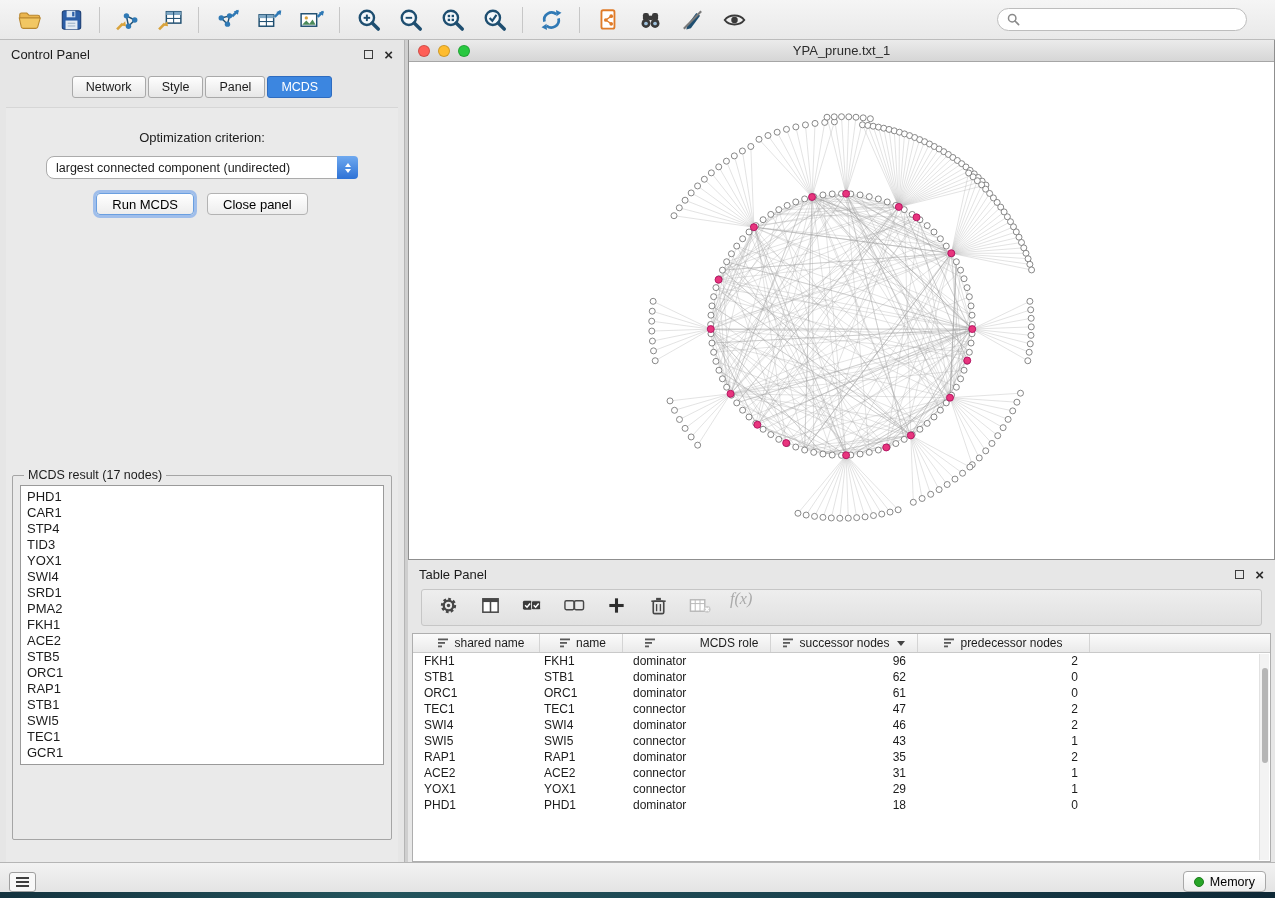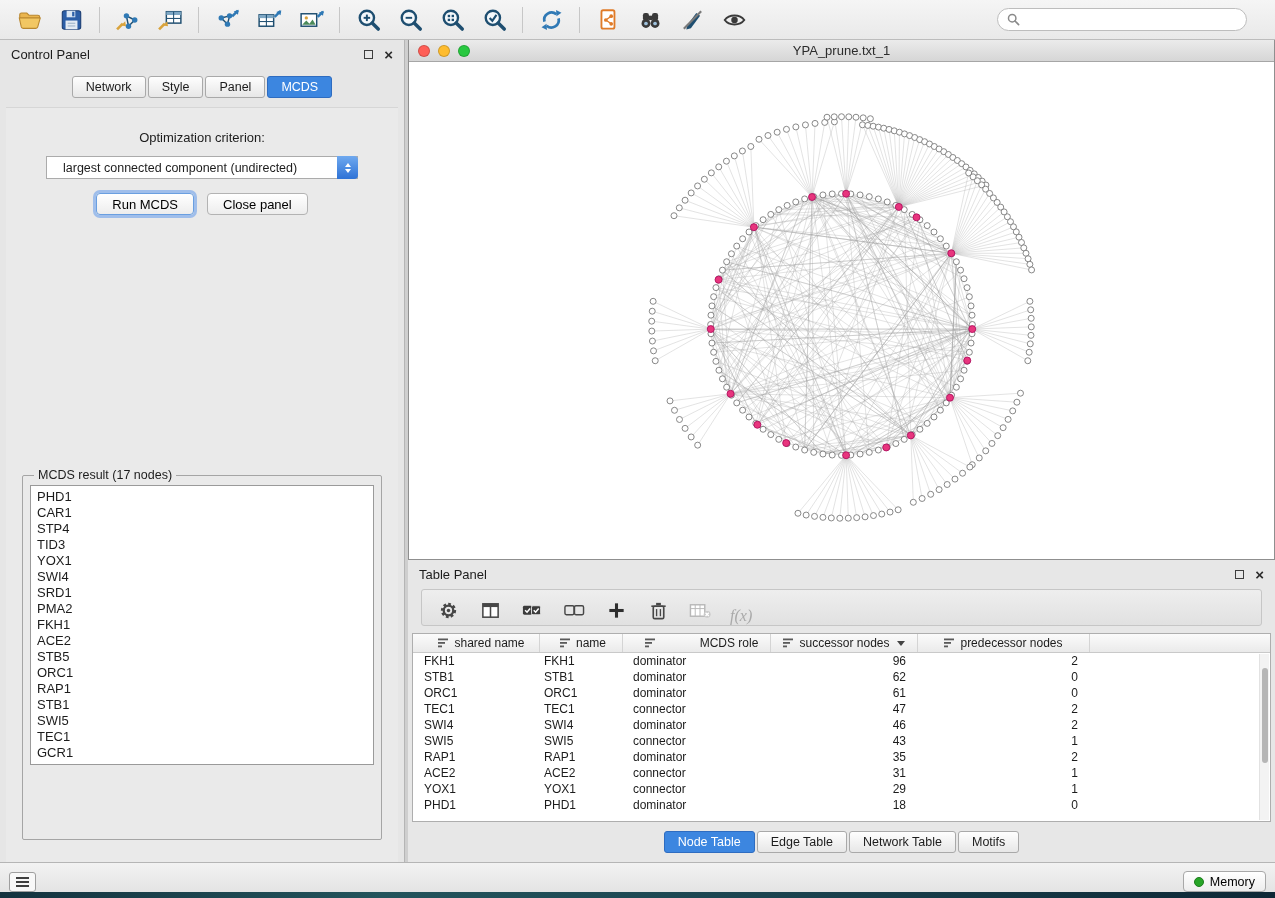--- a/index.html
+++ b/index.html
@@ -25,48 +25,48 @@
   .panel-header{height:28px;flex:0 0 28px;display:flex;align-items:center;padding:0 11px;font-size:13px;}
   .panel-header .spacer{flex:1;}
   .win-icons{display:flex;align-items:center;gap:11px;}
   .float-icon{width:9px;height:9px;border:1.6px solid #3d3d3d;display:inline-block;cursor:pointer;}
   .close-x{font-size:15px;font-weight:bold;line-height:1;color:#2d2d2d;cursor:pointer;}
   .cp-tabs{display:flex;justify-content:center;gap:2px;padding:8px 0 9px;}
   .tab-btn{height:22px;padding:0 13px;font-size:12.5px;font-family:"Liberation Sans",sans-serif;border:1px solid #a9a9a9;border-radius:3px;background:linear-gradient(#fefefe,#e7e7e7);color:#1c1c1c;cursor:pointer;}
   .tab-btn.active{background:#3c86e0;border-color:#2e6cc0;color:#fff;}
   .cp-content{flex:1;display:flex;flex-direction:column;align-items:center;min-height:0;background:#eaeaea;margin:0 6px 0 6px;border-top:1px solid #d6d6d6;}
   .opt-label{font-size:13px;margin:22px 0 11px;}
-  .dropdown{width:312px;height:23px;background:#fff;border:1px solid #ababab;border-radius:0;display:flex;align-items:center;position:relative;font-size:12.5px;padding-left:16px;cursor:pointer;}
+  .dropdown{width:312px;height:23px;background:#fff;border:1px solid #ababab;border-radius:8px;display:flex;align-items:center;position:relative;font-size:12.5px;padding-left:9px;cursor:pointer;}
   .dd-value{flex:1;overflow:hidden;white-space:nowrap;}
   .dd-cap{position:absolute;right:-1px;top:-1px;bottom:-1px;width:21px;background:linear-gradient(#6fa9ef,#2e72d6);border-radius:0 4px 4px 0;display:flex;flex-direction:column;align-items:center;justify-content:center;gap:2px;}
   .dd-cap .up{width:0;height:0;border-left:3.5px solid transparent;border-right:3.5px solid transparent;border-bottom:4px solid #fff;}
   .dd-cap .down{width:0;height:0;border-left:3.5px solid transparent;border-right:3.5px solid transparent;border-top:4px solid #fff;}
   .btn-row{display:flex;gap:13px;margin-top:14px;}
   .cp-btn{height:22px;padding:0 15px;font-size:13px;font-family:"Liberation Sans",sans-serif;border:1px solid #b3b3b3;border-radius:4px;background:linear-gradient(#ffffff,#ededed);cursor:pointer;}
   .cp-btn.focused{box-shadow:0 0 0 3px rgba(108,160,235,.6);border-color:#6a9fe0;}
-  .result-group{align-self:stretch;margin:auto 16px 22px;height:372px;border:1px solid #a5a5a5;border-radius:2px;padding:3px 7px 9px;display:flex;flex-direction:column;background:#eaeaea;}
+  .result-group{align-self:stretch;margin:auto 6px 22px;height:372px;border:1px solid #a5a5a5;border-radius:2px;padding:3px 7px 9px;display:flex;flex-direction:column;background:#eaeaea;}
   .result-group legend{font-size:12.5px;padding:0 4px;margin-left:4px;}
   .result-list{background:#fff;border:1px solid #9a9a9a;flex:1;padding:3px 6px;overflow:hidden;font-size:13px;cursor:default;}
   .result-item{height:16px;line-height:16px;}
 
   
   .right-col{flex:1;display:flex;flex-direction:column;min-width:0;background:#dcdcdc;}
   .network-window{height:520px;flex:0 0 520px;display:flex;flex-direction:column;border:1px solid #8f8f8f;border-top:none;}
   .net-titlebar{height:22px;flex:0 0 22px;background:linear-gradient(#ebebeb,#d6d6d6);border-bottom:1px solid #a6a6a6;display:flex;align-items:center;padding:0 9px;position:relative;}
   .light{width:12px;height:12px;border-radius:50%;margin-right:8px;border:1px solid rgba(0,0,0,.18);cursor:pointer;flex:0 0 12px;}
   .light.red{background:#ff5f57;}
   .light.yellow{background:#febc2e;}
   .light.green{background:#28c840;}
   .net-title{position:absolute;left:0;right:0;text-align:center;font-size:13px;color:#2c2c2c;pointer-events:none;}
   .net-canvas{flex:1;background:#fff;position:relative;overflow:hidden;}
   .net-canvas svg{position:absolute;inset:0;width:100%;height:100%;}
 
   
   .table-panel{flex:1;background:#e7e7e7;display:flex;flex-direction:column;min-height:0;}
-  .tp-toolbar{height:37px;flex:0 0 37px;margin:1px 13px 7px;background:linear-gradient(#eeeeee,#e1e1e1);border:1px solid #c6c6c6;border-radius:3px;display:flex;align-items:flex-end;gap:10px;padding:0 10px;}
+  .tp-toolbar{height:37px;flex:0 0 37px;margin:1px 13px 7px;background:linear-gradient(#eeeeee,#e1e1e1);border:1px solid #c6c6c6;border-radius:3px;display:flex;align-items:flex-start;gap:10px;padding:0 10px;}
   .tp-btn{width:32px;height:30px;border:none;background:transparent;display:flex;align-items:center;justify-content:center;cursor:pointer;}
   .tp-btn svg{width:21px;height:21px;}
   .tp-btn.wide svg{width:26px;}
   .fx{font-family:"Liberation Serif",serif;font-style:italic;color:#a9a9a9;font-size:16px;padding:0 4px;cursor:default;}
   .table-wrap{margin:0 4px;background:#fff;border:1px solid #aeaeae;position:relative;flex:1;display:flex;flex-direction:column;overflow:hidden;}
   .t-header{display:flex;height:19px;flex:0 0 19px;background:linear-gradient(#fbfbfb,#eaeaea);border-bottom:1px solid #c9c9c9;font-size:12px;}
   .t-h{display:flex;align-items:center;justify-content:center;gap:5px;border-right:1px solid #d4d4d4;overflow:hidden;}
   .hdr-caret{width:0;height:0;border-left:4px solid transparent;border-right:4px solid transparent;border-top:5px solid #444;margin-left:2px;}
   .t-body{flex:1;overflow:hidden;}
   .t-row{display:flex;height:16px;align-items:center;font-size:12px;}
@@ -1178,26 +1178,20 @@
                 <div class="t-cell c-succ">18</div>
                 <div class="t-cell c-pred">0</div>
                 <div class="t-cell c-fill"></div>
               </div>
             </div>
           <div class="t-scrollbar">
               <div class="t-thumb"></div>
             </div>
         </div>
 
-        <div class="tp-tabs">
-          <button class="tab-btn active">Node Table</button>
-          <button class="tab-btn">Edge Table</button>
-          <button class="tab-btn">Network Table</button>
-          <button class="tab-btn">Motifs</button>
-        </div>
       </section>
     </div>
   </div>
 
   <div class="status-bar">
     <button class="menu-btn">
       <i></i>
         <i></i>
         <i></i>
     </button>

